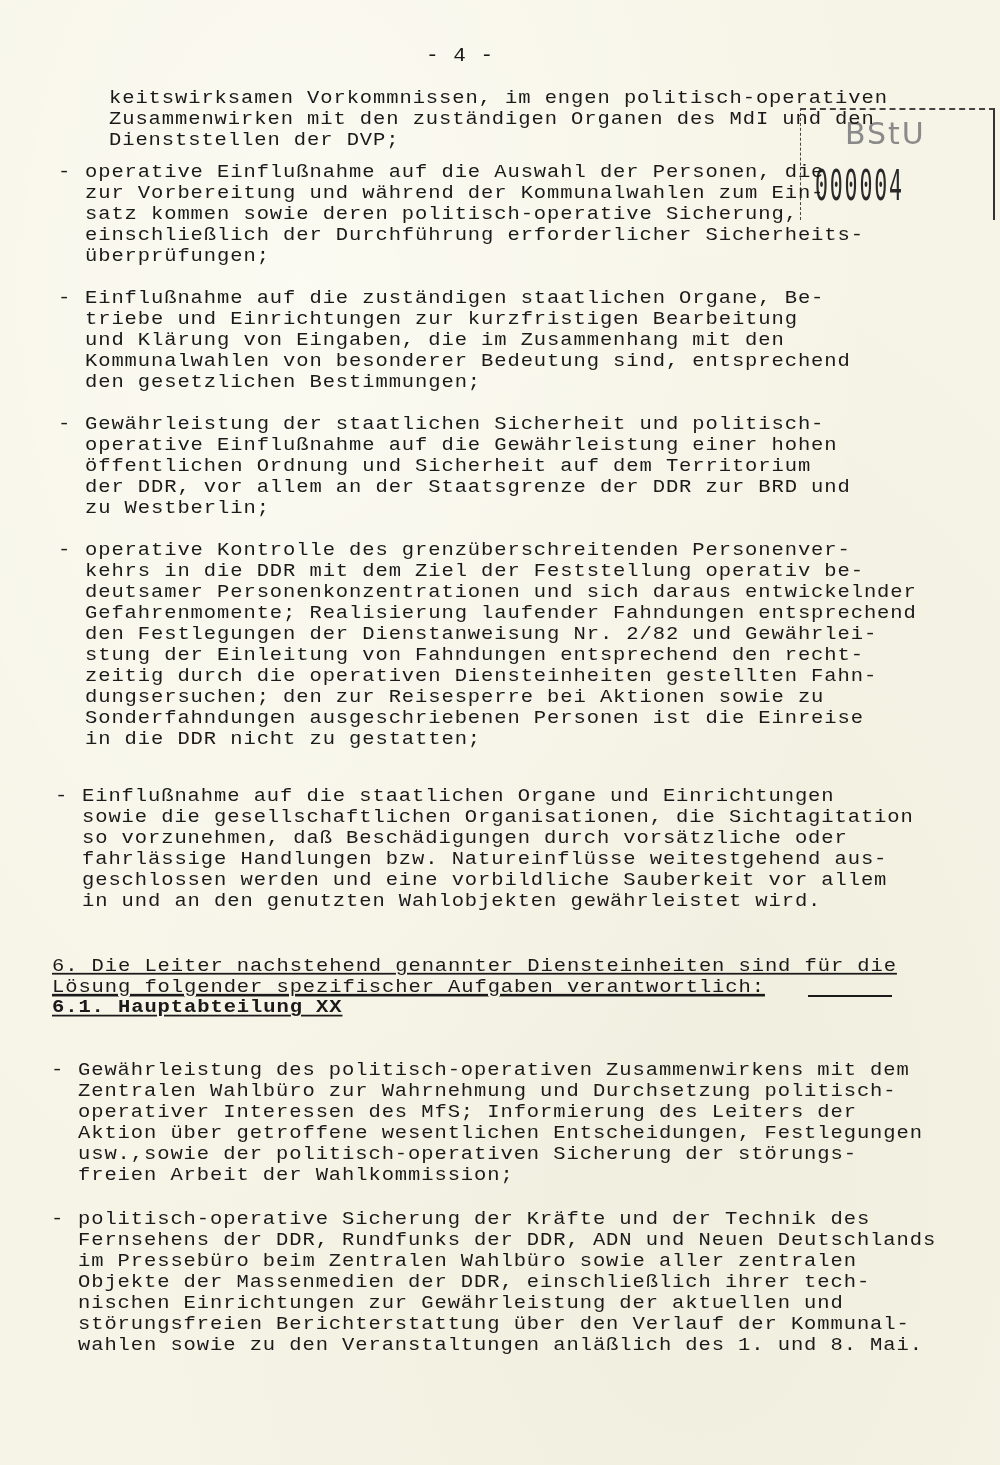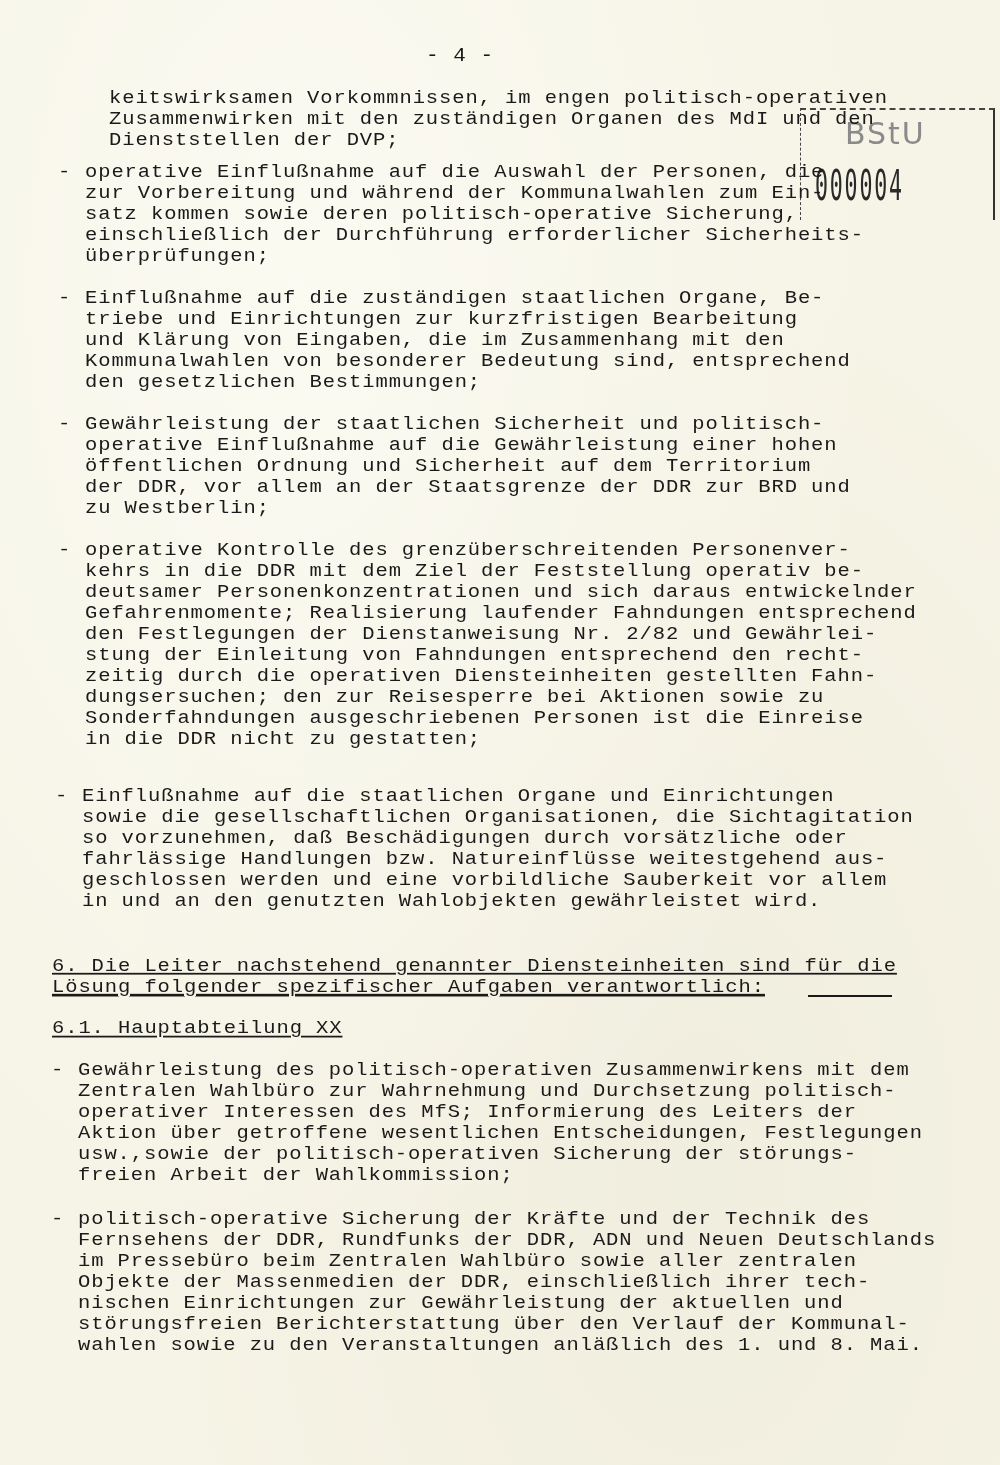--- a/index.html
+++ b/index.html
@@ -117,21 +117,21 @@
   <span class="line">geschlossen werden und eine vorbildliche Sauberkeit vor allem</span>
   <span class="line">in und an den genutzten Wahlobjekten gewährleistet wird.</span>
 </div>
 
 <div class="para" style="left:52px; top:957px;text-decoration:underline;">
   <span class="line">6. Die Leiter nachstehend genannter Diensteinheiten sind für die</span>
   <span class="line underline-line">Lösung folgender spezifischer Aufgaben verantwortlich:</span>
 </div>
 <div class="rule" style="left:808px; top:995px; width:84px;"></div>
 
-<div class="para" style="left:52px; top:1019px;">
+<div class="para" style="left:52px; top:998px;font-weight:bold;">
   <span class="line underline-line">6.1. Hauptabteilung XX</span>
 </div>
 
 <div class="para" style="left:78px; top:1061px;">
   <span class="bullet">-</span>
   <span class="line">Gewährleistung des politisch-operativen Zusammenwirkens mit dem</span>
   <span class="line">Zentralen Wahlbüro zur Wahrnehmung und Durchsetzung politisch-</span>
   <span class="line">operativer Interessen des MfS; Informierung des Leiters der</span>
   <span class="line">Aktion über getroffene wesentlichen Entscheidungen, Festlegungen</span>
   <span class="line">usw.,sowie der politisch-operativen Sicherung der störungs-</span>

